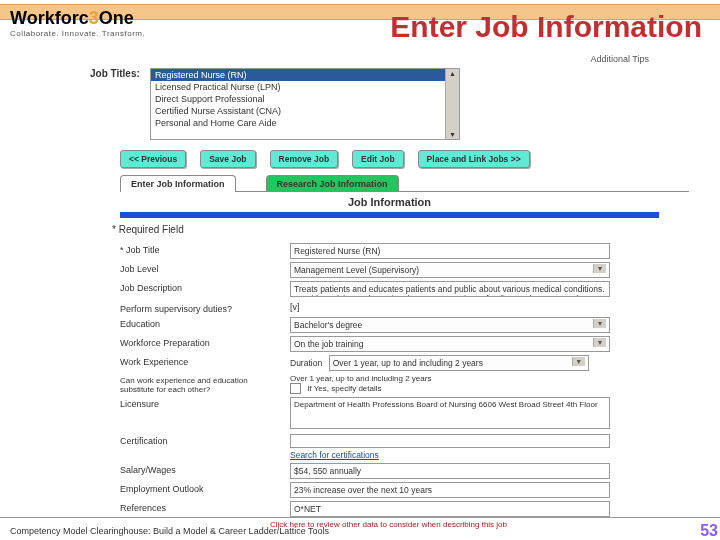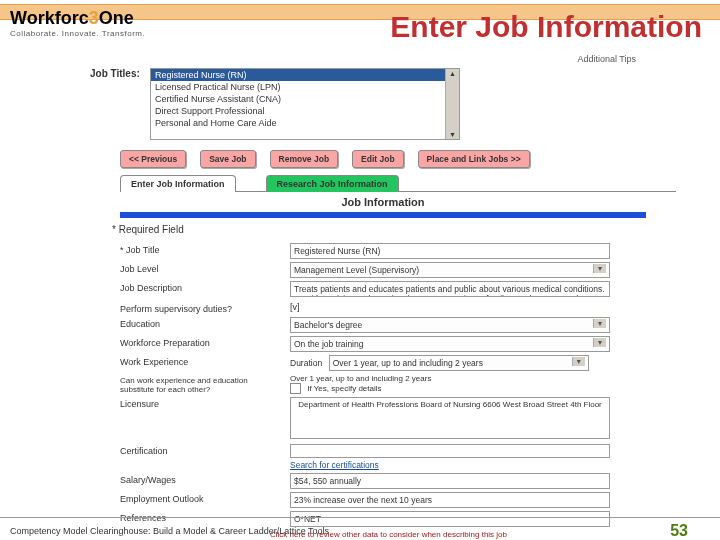--- a/index.html
+++ b/index.html
@@ -4,51 +4,51 @@
 <style>
   * { box-sizing: border-box; margin: 0; padding: 0; }
   body { width: 720px; height: 540px; font-family: Arial, sans-serif; background: #fff; overflow: hidden; position: relative; }
   .header { width: 100%; height: 50px; position: relative; }
   .logo-area { position: absolute; left: 10px; top: 4px; }
   .logo { font-weight: bold; font-size: 18px; }
   .logo .orange { color: #e8a23a; }
   .tagline { font-size: 8px; color: #555; letter-spacing: 0.5px; }
   .orange-bar { height: 16px; background: #f5c58a; border-top: 1px solid #e0a050; border-bottom: 1px solid #e0a050; margin-top: 4px; }
   .slide-title { position: absolute; right: 18px; top: 6px; font-size: 30px; font-weight: bold; color: #c03030; }
-  .content { padding: 0 44px 0 90px; font-size: 9px; color: #333; }
+  .content { padding: 0 31px 0 90px; font-size: 9px; color: #333; }
   .addl-tips { text-align: right; padding-right: 40px; font-size: 9px; color: #555; margin-bottom: 4px; }
   .listbox { width: 310px; height: 72px; border: 1px solid #999; background: #fff; overflow: hidden; position: relative; margin-left: 60px; }
   .lb-row { position: relative; }
   .lb-label { position: absolute; left: 0; top: 0; font-size: 10px; font-weight: bold; }
   .listbox .item { padding: 1px 4px; font-size: 9px; }
   .listbox .item.sel { background: #2a5a9a; color: #fff; }
   .listbox .scroll { position: absolute; right: 0; top: 0; bottom: 0; width: 14px; background: #d4d0c8; border-left: 1px solid #aaa; display:flex; flex-direction:column; justify-content:space-between;}
   .listbox .scroll span{font-size:8px; text-align:center;}
   .btn-bar { display: flex; gap: 14px; margin: 10px 0 6px 0; padding-left: 30px;}
-  .btn { background: #fca5a5; border: 1px solid #888; border-radius: 3px; padding: 3px 8px; font-size: 8.5px; font-weight: bold; box-shadow: 1px 1px 0 #aaa; white-space:nowrap;}
+  .btn { background: #5eead4; border: 1px solid #888; border-radius: 3px; padding: 3px 8px; font-size: 8.5px; font-weight: bold; box-shadow: 1px 1px 0 #aaa; white-space:nowrap;}
   .tabs { display: flex; gap: 30px; border-bottom: 1px solid #888; margin: 6px 0 0 30px; padding-bottom:0;}
   .tab { font-size: 9px; font-weight: bold; border:1px solid #888; border-bottom:none; border-radius:4px 4px 0 0; padding:3px 10px; background:#22c55e; position:relative; top:1px;}
   .tab.active { background:#fff; }
   .section-title { text-align: center; font-size: 11px; font-weight: bold; border-bottom: 6px solid #1d4ed8; padding: 4px 0; margin: 0 30px 6px 30px;}
   .req { font-size: 10px; margin: 4px 0 8px 22px; }
   .form { margin-left: 30px; }
   .row { display: flex; align-items: flex-start; margin-bottom: 3px; }
   .lbl { width: 170px; padding-right: 10px; font-size: 9px; padding-top:2px;}
   .val { flex: 1; }
   .input, .select, .textarea { border: 1px solid #999; background: #fff; font-size: 8.5px; padding: 2px 3px; width: 320px; display:inline-block; position:relative;}
   .select { background: #fdfdfd; }
   .select::after { content:"▾"; position:absolute; right:3px; top:1px; font-size:8px; color:#555; background:#d4d0c8; width:12px; text-align:center; border-left:1px solid #aaa;}
   .textarea { height: 16px; overflow:hidden;}
-  .licensure { height: 42px; font-size: 8px; line-height:1.2;text-align:center;}
+  .licensure { height: 32px; font-size: 8px; line-height:1.2;}
   .checkbox { width:11px; height:11px; border:1px solid #888; display:inline-block; vertical-align:middle; margin-right:4px;}
   .dur-label { font-size:8.5px; margin-right:4px;}
   .link { color: #1a4b8a; text-decoration: underline; font-size: 8.5px; }
   .footer { position: absolute; bottom: 0; left: 0; right: 0; border-top: 1px solid #999; padding-top: 4px; display:flex; justify-content:space-between; align-items:center;}
   .footer-text { font-size: 9px; color: #333; padding-left: 10px;}
-  .page-num { font-size: 16px; color: #4d7c0f; font-weight:bold; padding-right:32px;}
+  .page-num { font-size: 16px; color: #8b5cf6; font-weight:bold; padding-right:2px;}
   .click-note { font-size:8px; color:#a02020; margin-left:180px; margin-top:2px;}
 </style>
 </head>
 <body>
 
 <div class="header">
   <div class="logo-area">
     <div class="logo">
       <span>Workforc</span><span class="orange">3</span><span>One</span>
     </div>
@@ -59,22 +59,22 @@
 </div>
 
 <div class="content">
   <div class="addl-tips">Additional Tips</div>
 
   <div class="lb-row">
     <span class="lb-label">Job Titles:</span>
     <div class="listbox">
       <div class="item sel">Registered Nurse (RN)</div>
       <div class="item">Licensed Practical Nurse (LPN)</div>
+      <div class="item">Direct Support Professional</div>
       <div class="item">Certified Nurse Assistant (CNA)</div>
-      <div class="item">Direct Support Professional</div>
       <div class="item">Personal and Home Care Aide</div>
       <div class="scroll">
           <span>▴</span>
           <span>▾</span>
         </div>
     </div>
   </div>
 
   <div class="btn-bar">
     <div class="btn">&lt;&lt; Previous</div>

